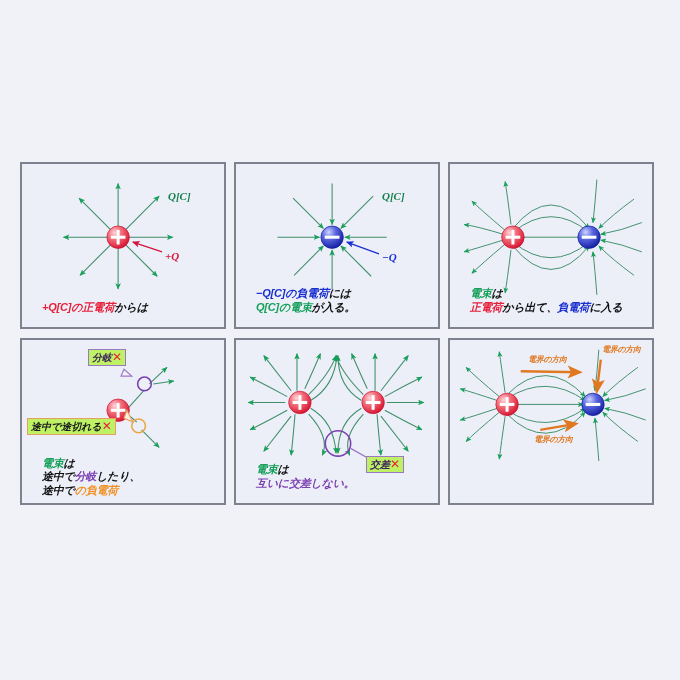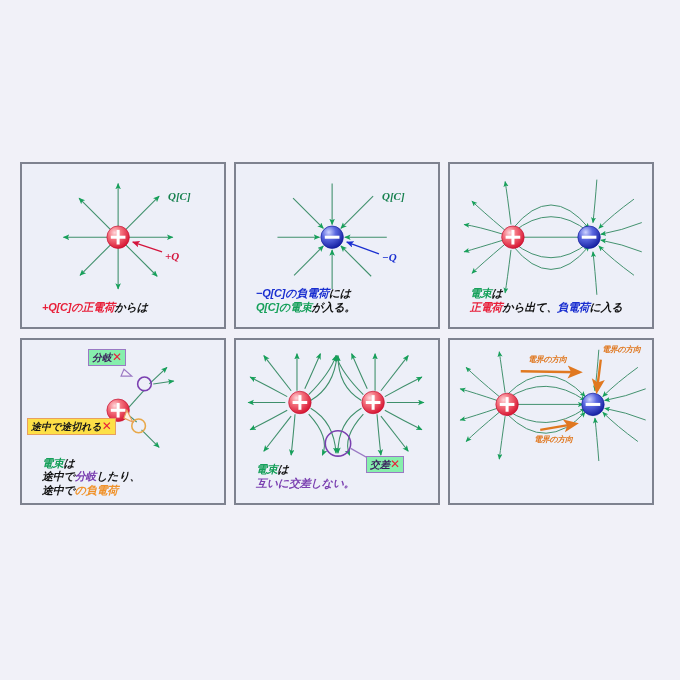--- a/index.html
+++ b/index.html
@@ -78,26 +78,26 @@
     line-height:12px;
   }
   .callout .x{
     color:#e8203a;
     font-weight:bold;
     font-size:12px;
     font-family:"Liberation Sans","DejaVu Sans",sans-serif;
   }
   .callout-purple{
     border:1.5px solid #9a79c4;
-    background:#86efac;
+    background:#bef264;
     color:#3a1f5c;
   }
   .callout-orange{
     border:1.5px solid #e8a060;
-    background:#fde047;
+    background:#bef264;
     color:#1a1a1a;
   }
 </style>
 </head>
 <body>
 
 <div id="board">
 
   <svg width="0" height="0" style="position:absolute">
     <defs>

